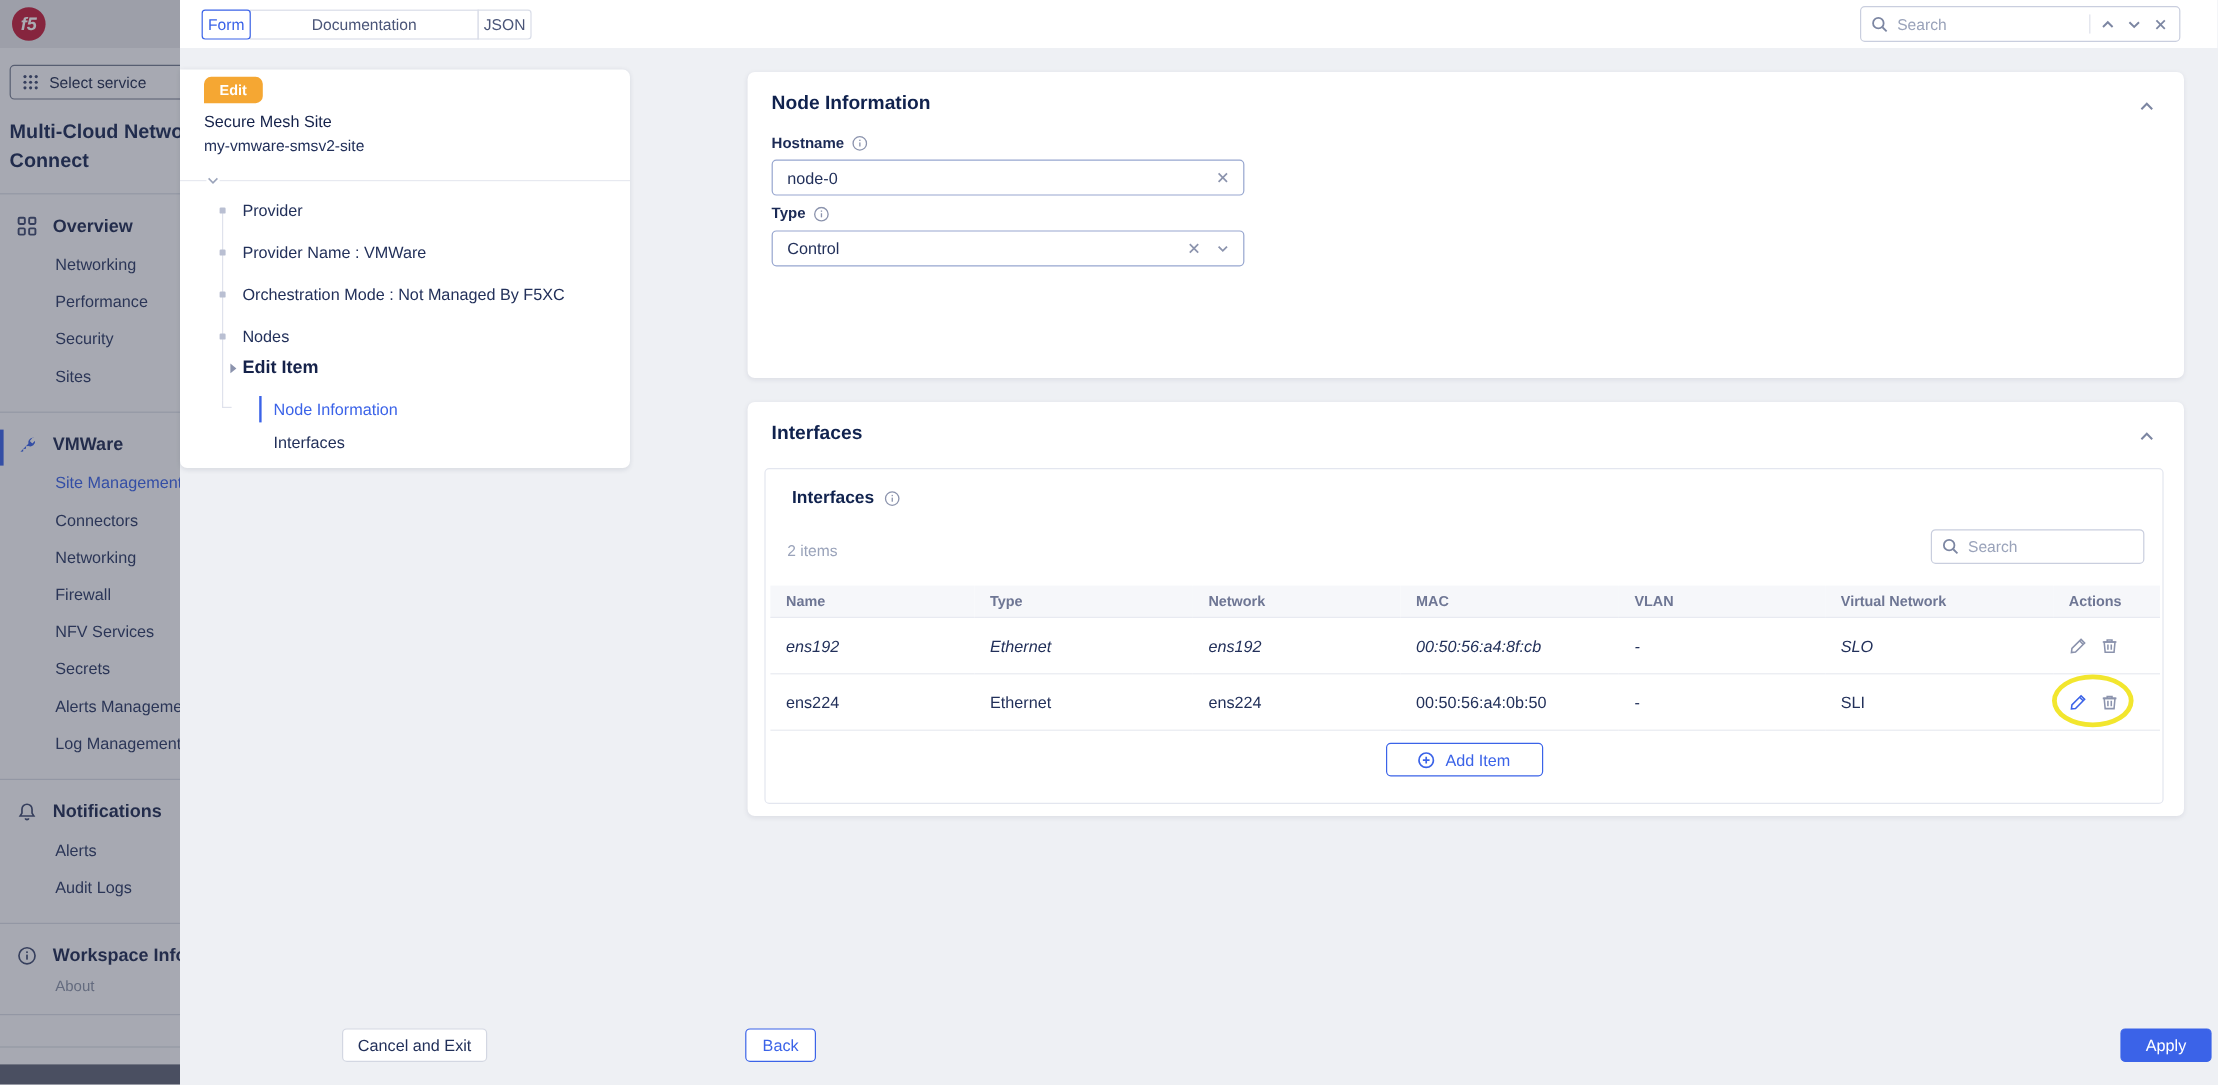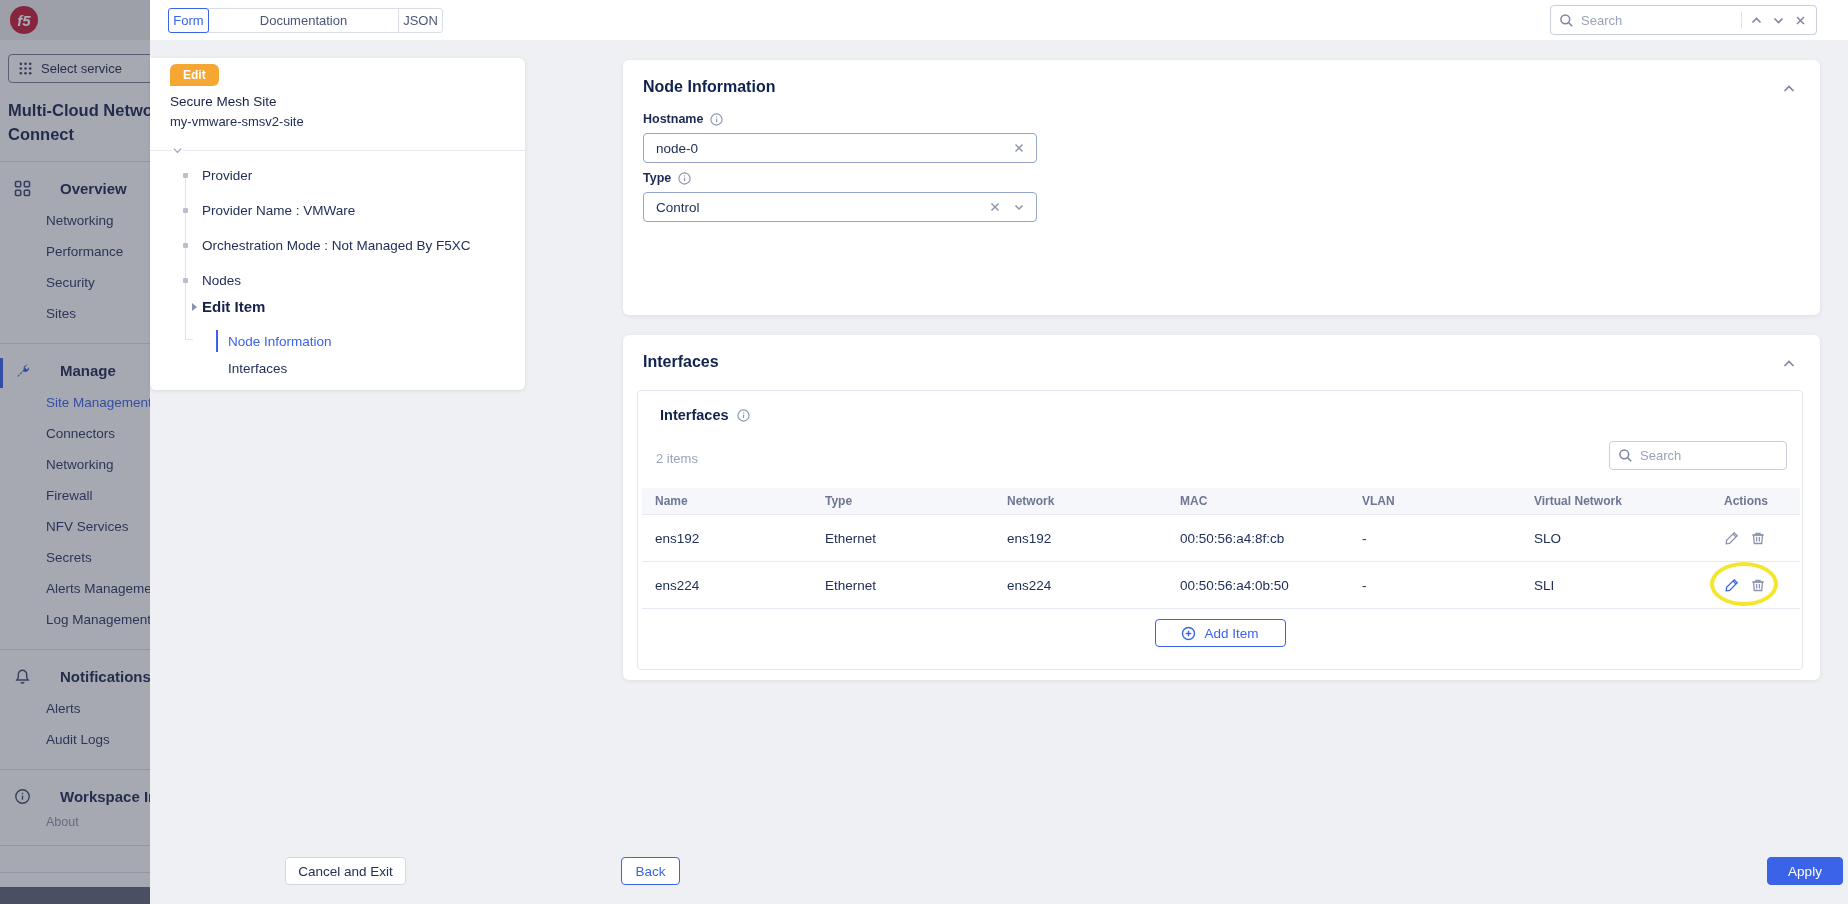--- a/index.html
+++ b/index.html
@@ -9,21 +9,21 @@
 
   
   .sidebar { position:absolute; left:0; top:0; width:150px; height:904px; background:#fafbfd; overflow:hidden; }
   .sidebar-inner { width:250px; }
   .sb-header { height:40px; background:#e9eaee; display:flex; align-items:center; padding-left:10px; }
   .f5-logo { width:28px; height:28px; border-radius:50%; background:#c41e3c; color:#fff; font-weight:bold; font-style:italic; font-size:15px; display:flex; align-items:center; justify-content:center; }
   .select-service { margin:14px 8px 0 8px; width:158px; height:29px; border:1.5px solid #767d92; border-radius:4px; display:flex; align-items:center; gap:8px; padding:0 9px; color:#232e52; font-size:13px; }
   .ws-title { margin:16px 0 0 8px; font-size:16.5px; font-weight:bold; color:#1b2a55; line-height:1.45; width:230px; }
   .sb-divider { border-top:1px solid #d9dce6; margin:14px 0 0 0; }
   .nav-group { position:relative; margin-top:8px; }
-  .nav-group-label { display:flex; align-items:center; gap:29px; padding:10px 0 8px 14px; font-size:15px; font-weight:bold; color:#1e2a52; }
+  .nav-group-label { display:flex; align-items:center; gap:13px; padding:10px 0 8px 14px; font-size:15px; font-weight:bold; color:#1e2a52; }
   .nav-group.active::before { content:''; position:absolute; left:0; top:6px; height:30px; width:3px; background:#3b63e8; }
   .nav-item { padding:8px 0 8px 46px; font-size:13.5px; color:#2c3a66; }
   .nav-item.active { color:#3b63e8; }
   .nav-sub { padding:2px 0 8px 46px; font-size:12.5px; color:#8b93a8; }
   .adv-nav { padding:14px 0 0 10px; font-size:13px; color:#535b70; }
   .sb-bottom { position:absolute; left:0; bottom:0; width:250px; height:17px; background:#606577; }
   .sb-icon { width:17px; height:17px; flex:0 0 17px; color:#3f4a70; }
   .sb-icon.blue { color:#3b63e8; }
   .sidebar .dim { position:absolute; inset:0; background:rgba(42,47,64,0.40); z-index:5; }
 
@@ -78,21 +78,21 @@
   
   .inner-box { position:absolute; left:14px; top:55px; width:1166px; height:280px; border:1px solid #e3e6ef; border-radius:4px; }
   .inner-title { position:absolute; left:22px; top:16px; font-size:14.5px; font-weight:bold; color:#10224e; display:flex; align-items:center; gap:8px; }
   .count { position:absolute; left:18px; top:60px; font-size:13px; color:#9aa3ba; }
   .tbl-search { position:absolute; right:15px; top:50px; width:178px; height:29px; border:1px solid #c9cede; border-radius:4px; display:flex; align-items:center; gap:7px; padding:0 8px; }
   .tbl-search input { border:none; outline:none; flex:1; font-size:13px; color:#2c3a66; font-family:inherit; min-width:0; }
   .tbl-search input::placeholder { color:#9aa3ba; }
   table.iftbl { position:absolute; left:4px; top:97px; width:1158px; border-collapse:collapse; table-layout:fixed; }
   table.iftbl th { background:#f6f7fa; font-size:12px; font-weight:bold; color:#6e7694; text-align:left; padding:6px 0 6px 13px; }
   table.iftbl td { font-size:13.5px; color:#22305a; padding:15px 0 15px 13px; border-bottom:1px solid #e8eaf1; }
-  table.iftbl tr.r1 td { border-top:1px solid #e8eaf1; }
+  table.iftbl tr.r1 td { border-top:1px solid #e8eaf1;font-style:italic; }
   .act-icons { display:flex; gap:10px; align-items:center; }
   .act-icon { width:16px; height:16px; color:#8b93ad; cursor:pointer; }
   .act-icon.blue { color:#3b63e8; }
   .add-row { position:absolute; left:0; right:0; top:228px; display:flex; justify-content:center; }
   .add-btn { width:131px; height:28px; border:1px solid #3b63e8; border-radius:4px; background:#fff; color:#3b63e8; font-size:13.5px; display:flex; align-items:center; justify-content:center; gap:8px; cursor:pointer; font-family:inherit; }
   .add-btn .mini-icon { color:#3b63e8; }
 
   
   .hilite { position:absolute; left:1560px; top:522px; width:68px; height:44px; border:4px solid #f2e62e; border-radius:50%; z-index:30; pointer-events:none; }
 
@@ -152,21 +152,21 @@
       </div>
       <div class="sb-divider"></div>
 
       <div class="nav-group active">
         <div class="nav-group-label">
           <span class="sb-icon blue">
             <svg viewBox="0 0 17 17" fill="currentColor">
                 <path d="M14.9 3.1a4 4 0 0 0-5.3 4.7L3 14.4l2.3-0.1 0.1-2.2 2.2-0.1 0.1-2.2 1.9-0.2a4 4 0 0 0 5.6-4.4l-2.3 2.3-2.1-2.1 2.1-2.3z"></path>
               </svg>
           </span>
-          <span>Manage</span>
+          <span>VMWare</span>
         </div>
         <div class="nav-item active">Site Management</div>
         <div class="nav-item">Connectors</div>
         <div class="nav-item">Networking</div>
         <div class="nav-item">Firewall</div>
         <div class="nav-item">NFV Services</div>
         <div class="nav-item">Secrets</div>
         <div class="nav-item">Alerts Management</div>
         <div class="nav-item">Log Management</div>
       </div>

